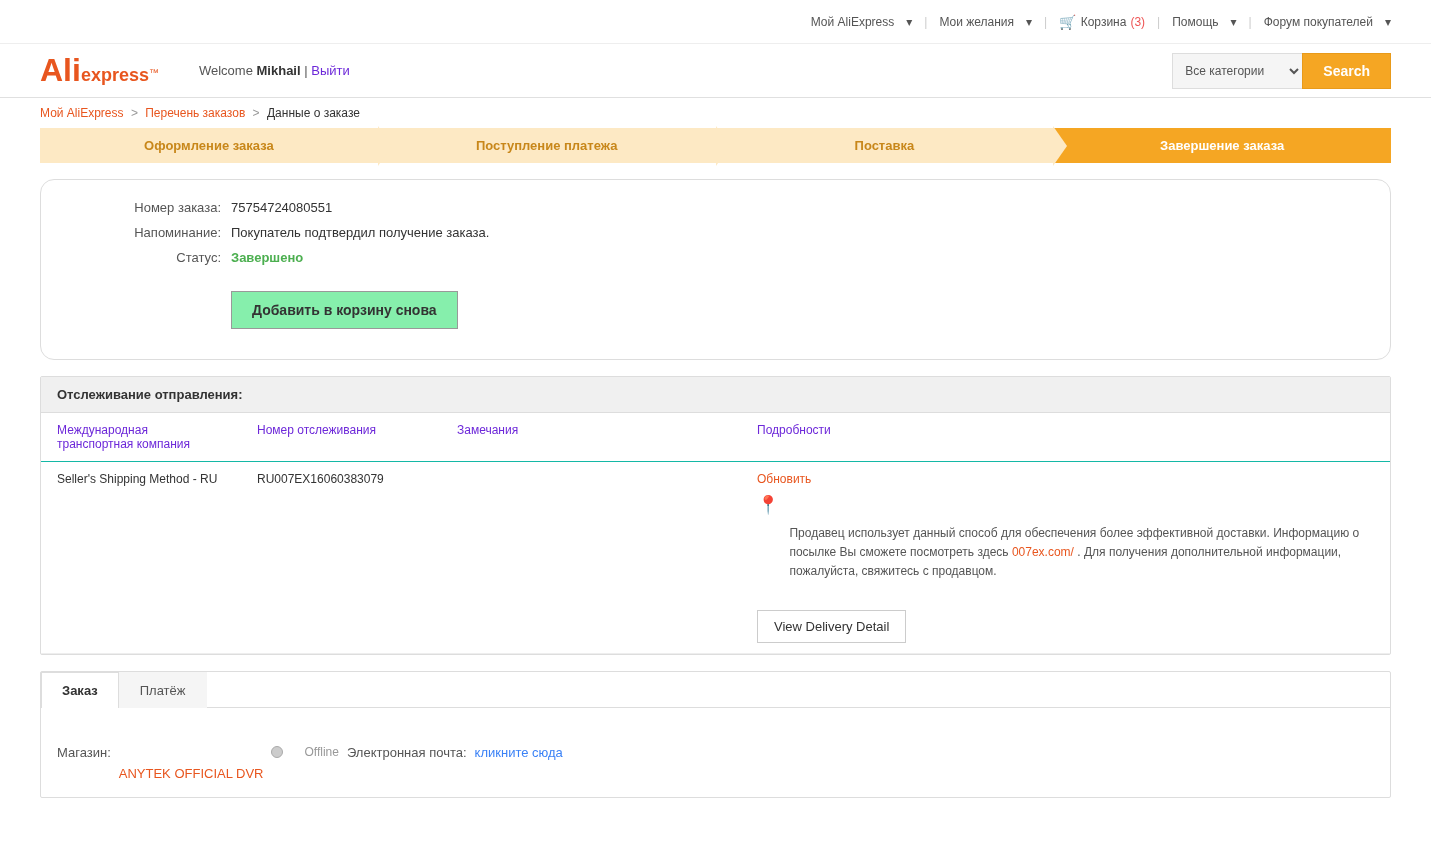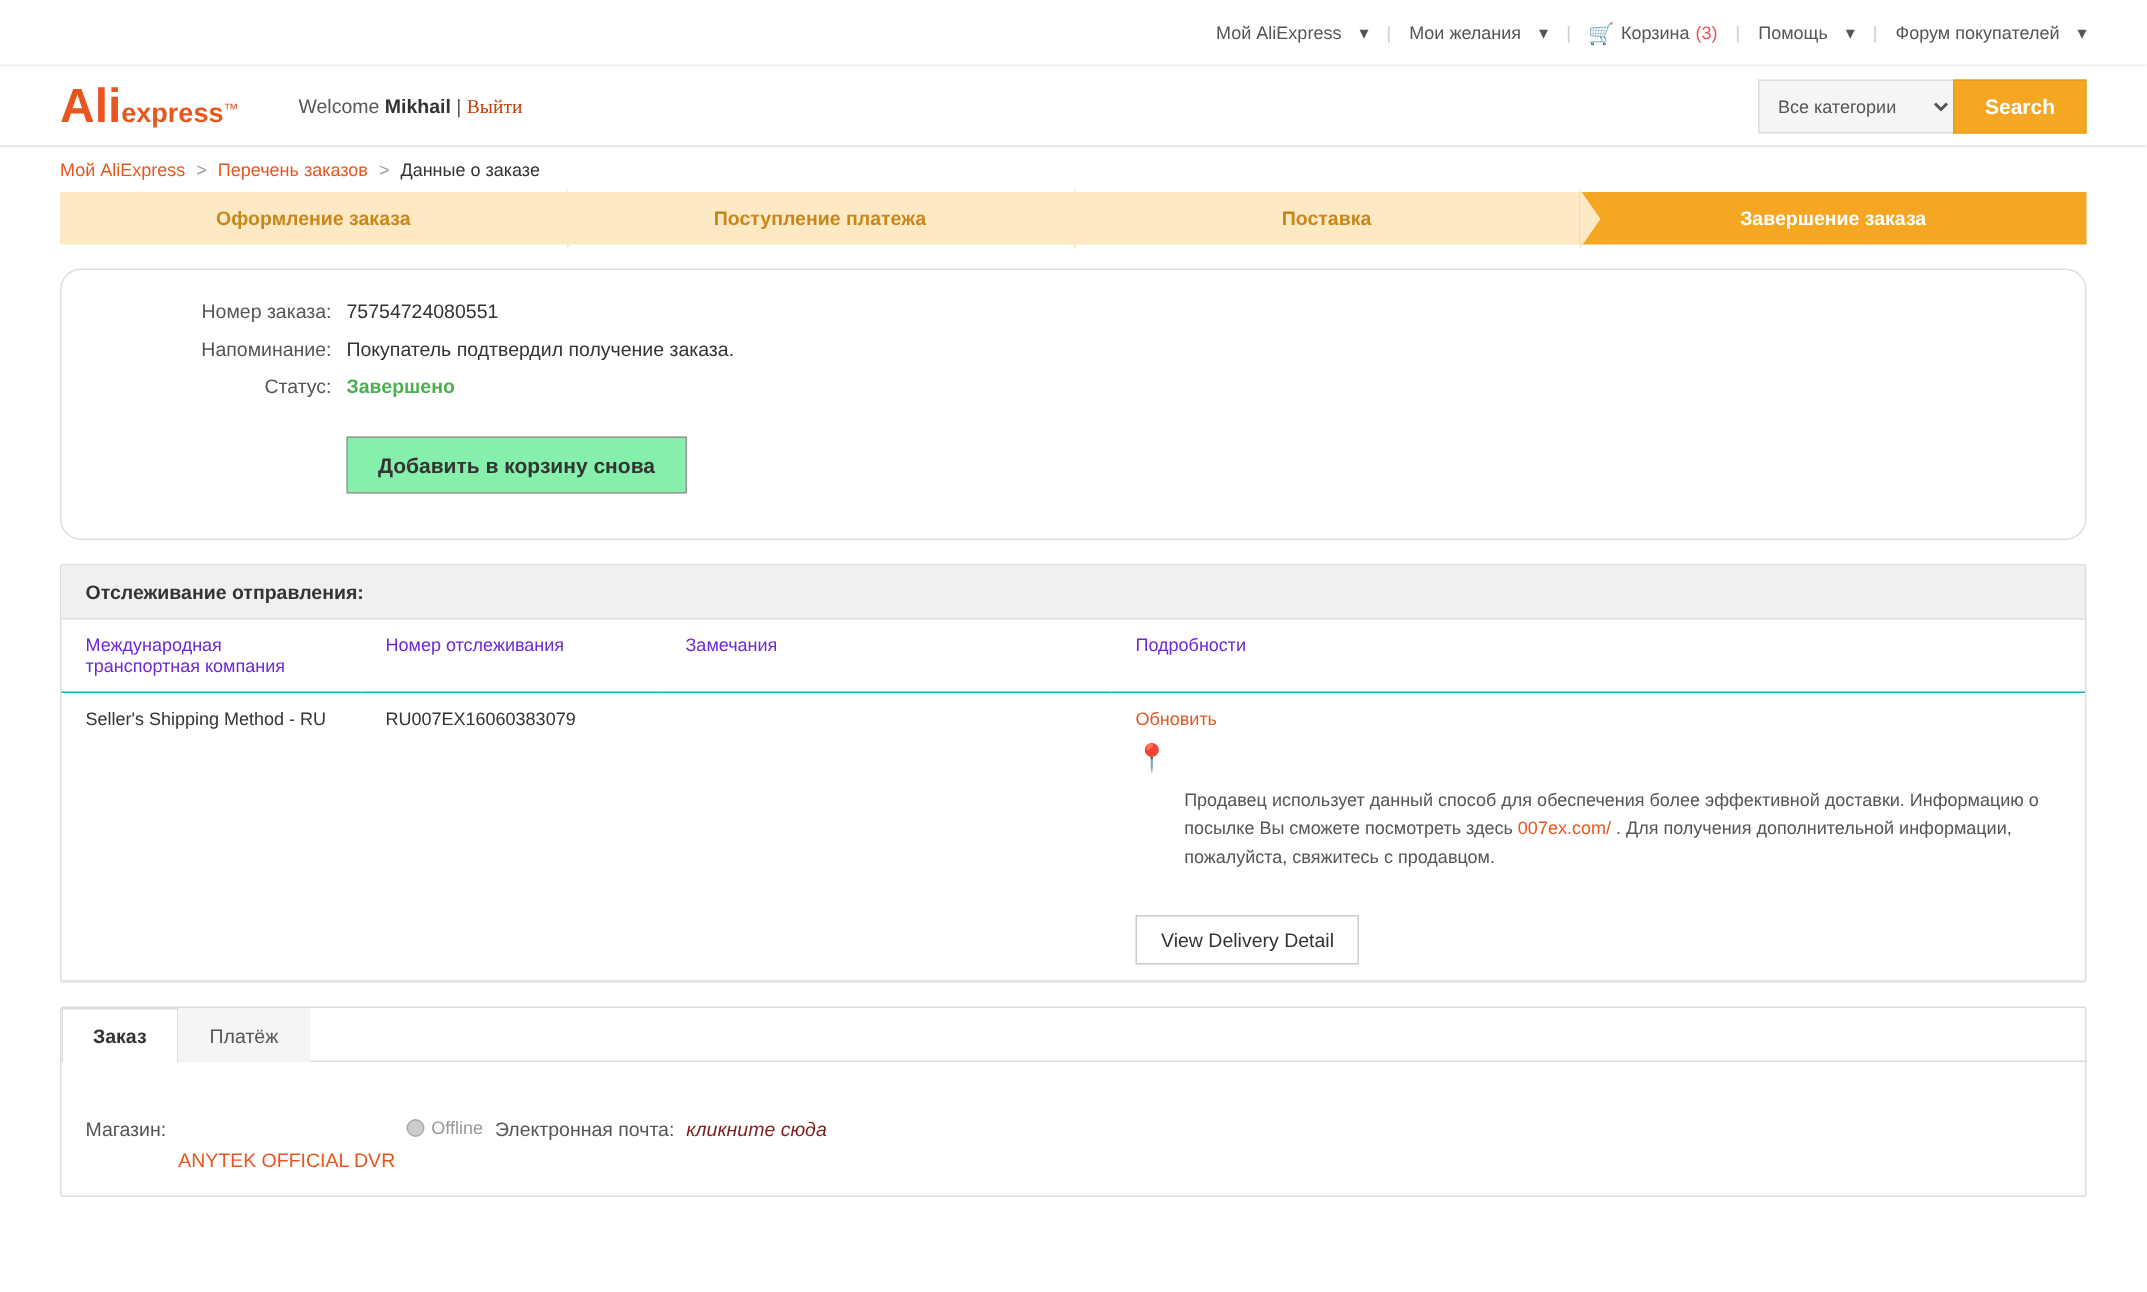--- a/index.html
+++ b/index.html
@@ -36,21 +36,21 @@
       justify-content: space-between;
       border-bottom: 1px solid #e0e0e0;
     }
     .logo-area { display: flex; align-items: center; gap: 40px; }
     .logo { font-family: Arial Black, sans-serif; }
     .logo-ali { color: #e8561f; font-size: 32px; font-weight: 900; }
     .logo-express { color: #e8561f; font-size: 18px; font-weight: 900; }
     .logo-tm { font-size: 10px; vertical-align: super; color: #e8561f; }
     .welcome-text { font-size: 13px; color: #555; }
     .welcome-text strong { color: #333; }
-    .welcome-text a { color: #c2410c; text-decoration: none; font-family: Liberation Serif, serif; }
+    .welcome-text a { color: #6d28d9; text-decoration: none; }
 
     .search-area { display: flex; align-items: center; gap: 0; }
     .search-input {
       border: 1px solid #ddd;
       border-right: none;
       padding: 8px 12px;
       width: 340px;
       font-size: 13px;
       color: #999;
       outline: none;
@@ -267,31 +267,31 @@
       font-size: 13px;
       color: #555;
       display: flex;
       align-items: center;
       gap: 8px;
     }
     .shop-name-link { color: #e8561f; text-decoration: none; margin-top: 42px; }
     .offline-badge {
       display: flex;
       align-items: center;
-      gap: 4px;
+      gap: 21px;
       color: #999;
       font-size: 12px;
     }
     .offline-dot {
       width: 12px; height: 12px;
       border-radius: 50%;
       background: #ccc;
       border: 1px solid #aaa;
     }
-    .email-link { color: #7f1d1d; text-decoration: none; font-style: italic; }
+    .email-link { color: #3b82f6; text-decoration: none; }
   </style>
 </head>
 <body>
 
 <div class="top-nav">
   <div></div>
   <div class="top-nav-links">
     <span>Мой AliExpress</span>
     <span>▾</span>
     <span class="separator">|</span>

